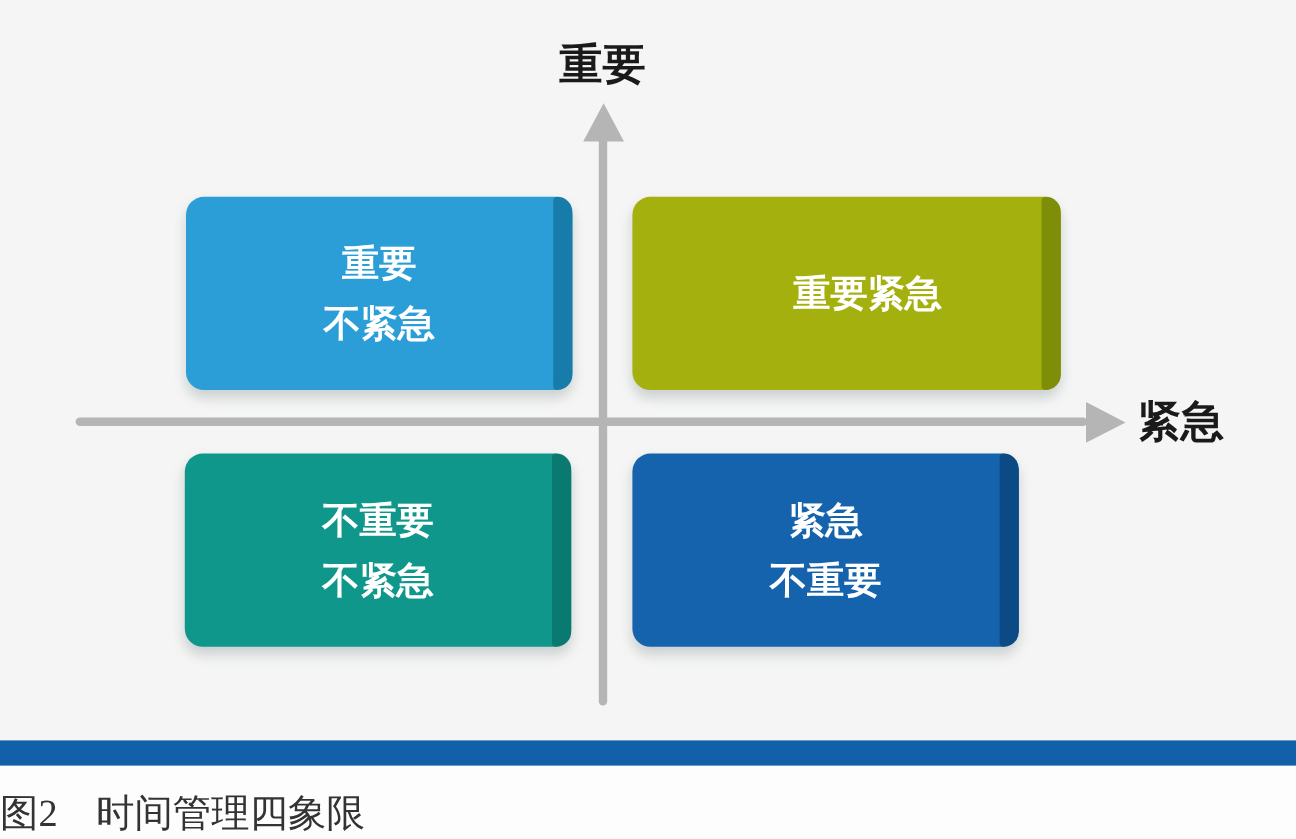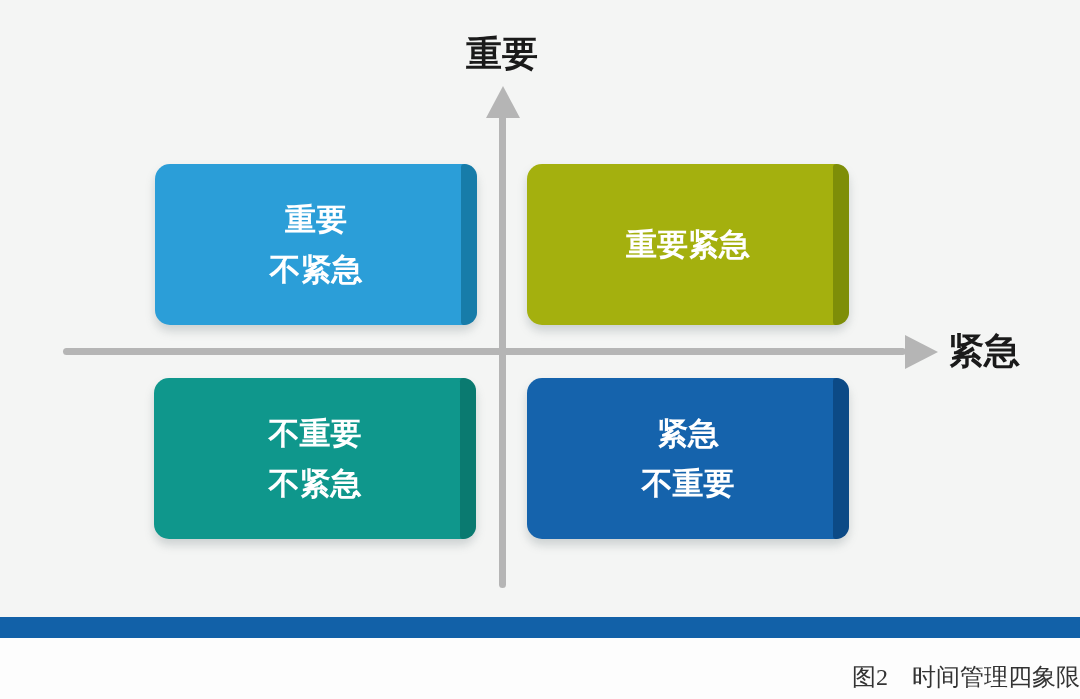--- a/index.html
+++ b/index.html
@@ -43,21 +43,21 @@
     position: absolute;
     width: 322px;
     height: 161px;
     border-radius: 15px;
     box-shadow: 0 6px 10px rgba(105, 118, 122, 0.28);
     display: flex;
     align-items: center;
     justify-content: center;
   }
   .quad-tl { left: 155px; top: 164px; }
-  .quad-tr { left: 527px; top: 164px; }
+  .quad-tr { left: 527px; top: 164px; padding-left: 35px; }
   .quad-bl { left: 154px; top: 378px; }
   .quad-br { left: 527px; top: 378px; }
   .quad-edge {
     position: absolute;
     top: 0; right: 0;
     width: 16px; height: 100%;
     border-radius: 4px 15px 15px 4px;
   }
   .quad-text {
     position: relative;
@@ -68,22 +68,22 @@
     text-align: center;
     z-index: 1;
   }
   
   .divider-bar { position: absolute; left: 0; top: 617px; width: 1080px; height: 21px; }
   .footer { position: absolute; left: 0; top: 638px; width: 1080px; height: 61px; }
   .caption {
     position: absolute;
     left: 0; top: 659px;
     width: 1080px;
-    text-align: right;
-    font-size: 24px;
+    text-align: left;
+    font-size: 32px;
     line-height: 36px;
   }
 </style>
 </head>
 <body>
 
 <div class="canvas" style="background-color: rgb(244, 245, 244);">
 
   <div class="axis-label axis-label-v">重要</div>
   <div class="axis-label axis-label-h">紧急</div>

